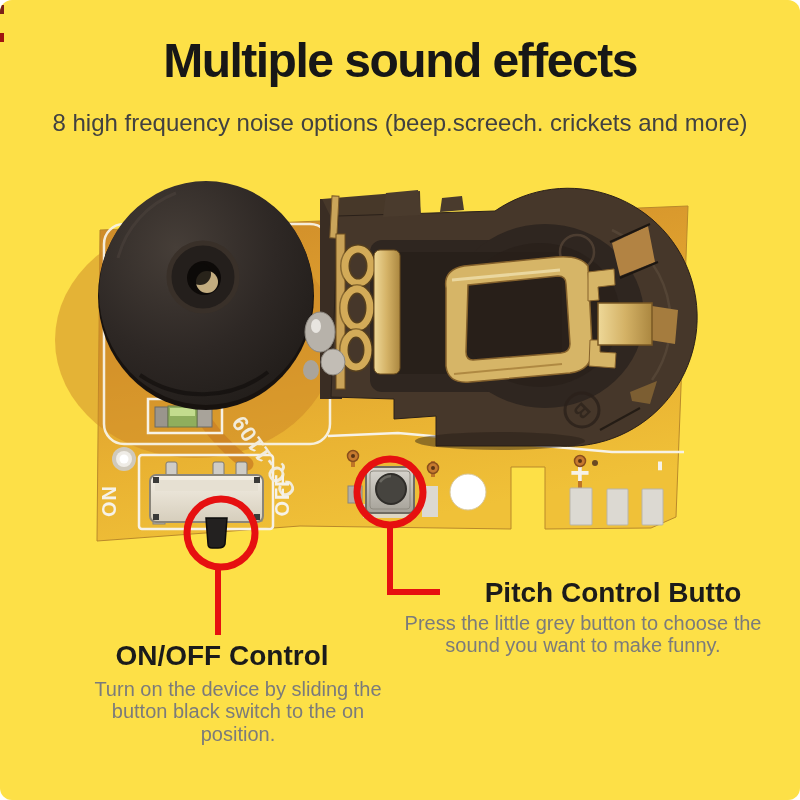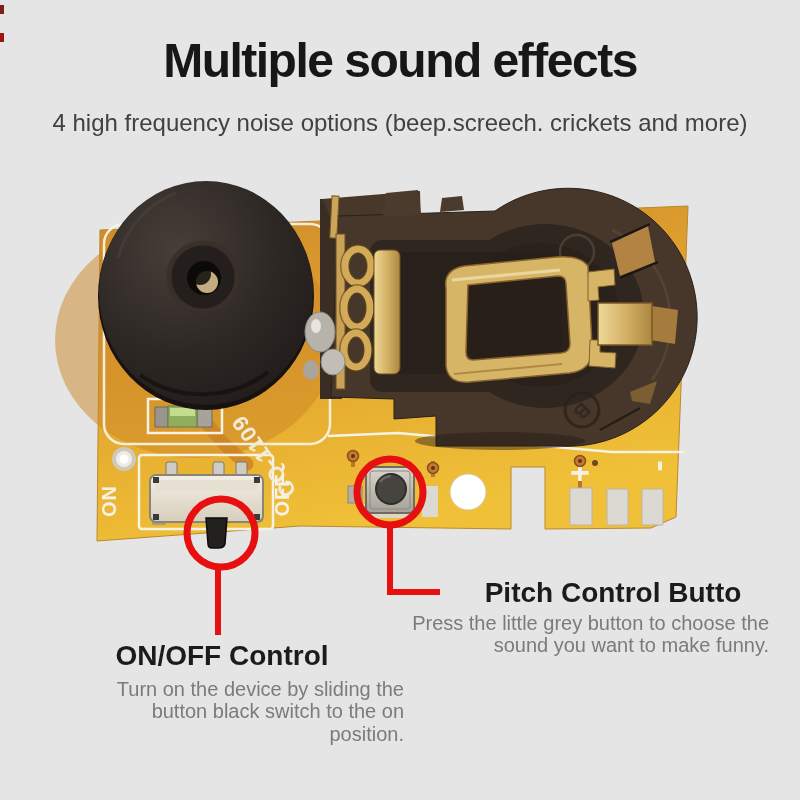--- a/index.html
+++ b/index.html
@@ -1,37 +1,37 @@
 <!DOCTYPE html>
 <html><head>
 <meta charset="utf-8">
 <style>
   html,body{margin:0;padding:0;background:#fff;}
-  #stage{position:relative;width:800px;height:800px;background:#e5e5e5;overflow:hidden;
-         font-family:"Liberation Sans",sans-serif;}
+  #stage{position:relative;width:800px;height:800px;background:#fde047;overflow:hidden;
+         font-family:"Liberation Sans",sans-serif;border-radius:12px;}
   .abs{position:absolute;}
   .title{left:0;top:33px;width:800px;text-align:center;font-size:48px;font-weight:800;
          letter-spacing:-1.5px;color:#171717;}
   .subtitle{left:50px;top:104px;width:700px;text-align:center;font-size:24px;line-height:1.55;
             color:#414141;}
   .callout-title{font-weight:700;color:#1b1b1b;font-size:28px;line-height:1.2;}
-  .callout-body{color:#7b7b7b;font-size:20px;line-height:1.1;text-align:right;}
+  .callout-body{color:#7b7b7b;font-size:20px;line-height:1.1;text-align:center;}
   #pitch-title{left:448px;top:576px;width:330px;text-align:center;}
   #pitch-body{left:397px;top:612px;width:372px;}
   #switch-title{left:110px;top:639px;width:224px;text-align:center;}
   #switch-body{left:72px;top:678px;width:332px;line-height:1.12;}
   svg text{font-family:"Liberation Sans",sans-serif;}
 </style>
 </head>
 <body>
 
 <div id="stage">
 
   <div class="abs title">Multiple sound effects</div>
-  <div class="abs subtitle">4 high frequency noise options (beep.screech. crickets and more)</div>
+  <div class="abs subtitle">8 high frequency noise options (beep.screech. crickets and more)</div>
 
   <svg class="abs" style="left:0;top:0" width="800" height="800" viewBox="0 0 800 800">
     <defs>
       <linearGradient id="pcbGrad" x1="0" y1="0" x2="0.35" y2="1">
         <stop offset="0" stop-color="#cd8929"></stop>
           <stop offset="0.4" stop-color="#dd9e2e"></stop>
         <stop offset="0.72" stop-color="#e9b232"></stop>
           <stop offset="1" stop-color="#f0c138"></stop>
       </linearGradient>
       <radialGradient id="buzzGrad" cx="0.36" cy="0.3" r="0.85">

